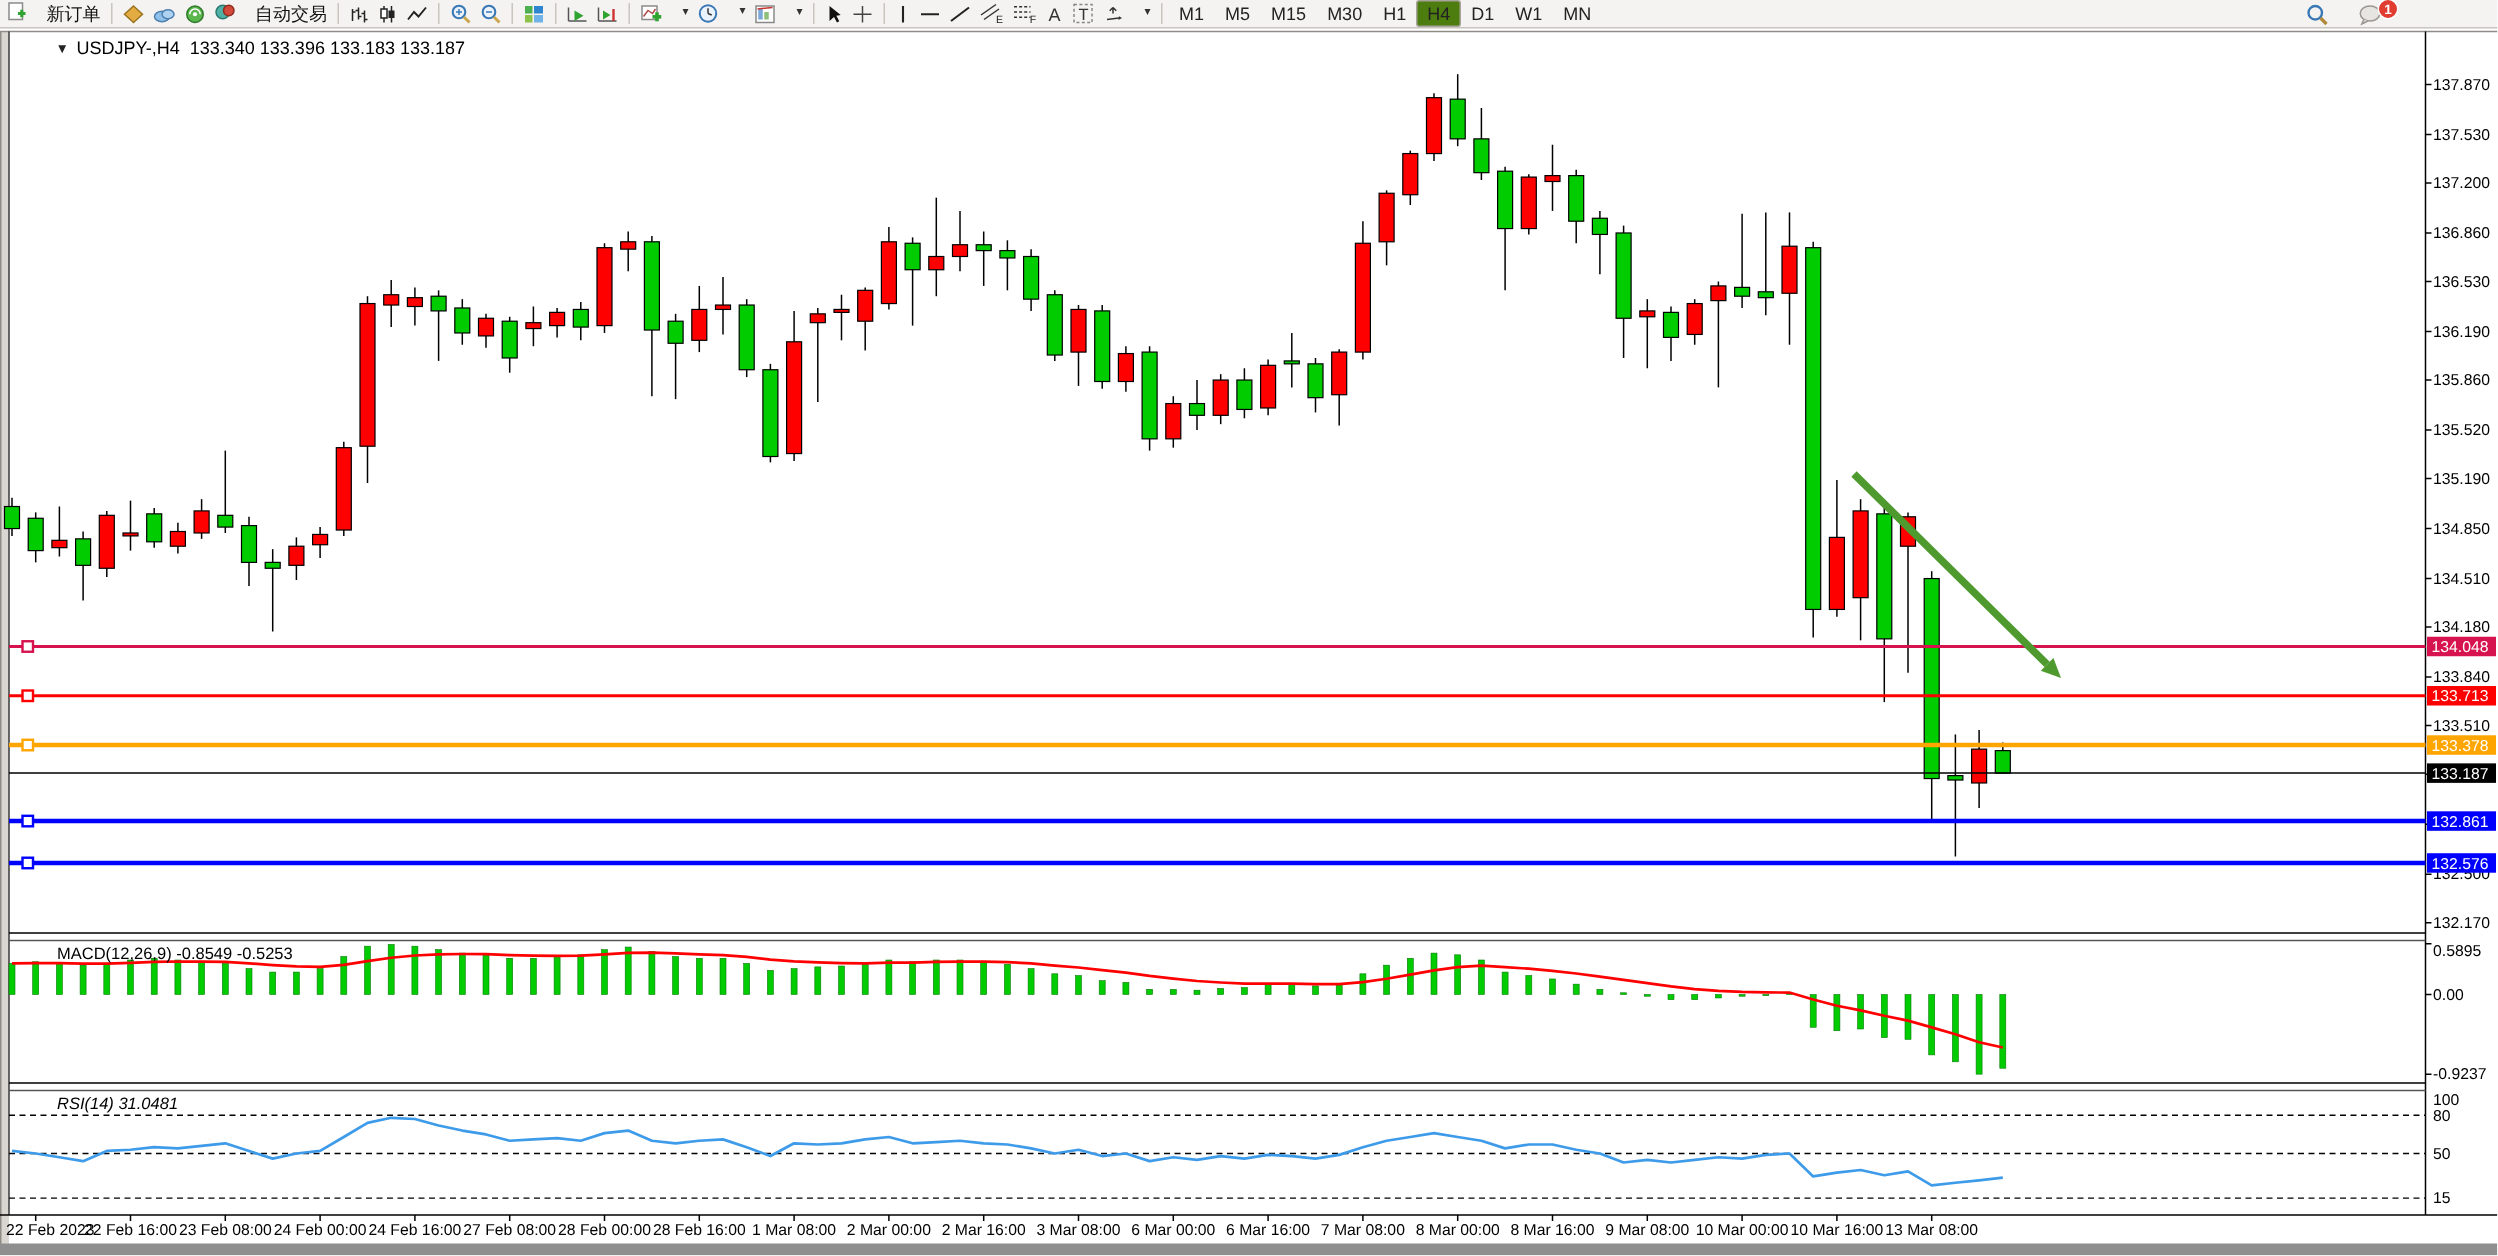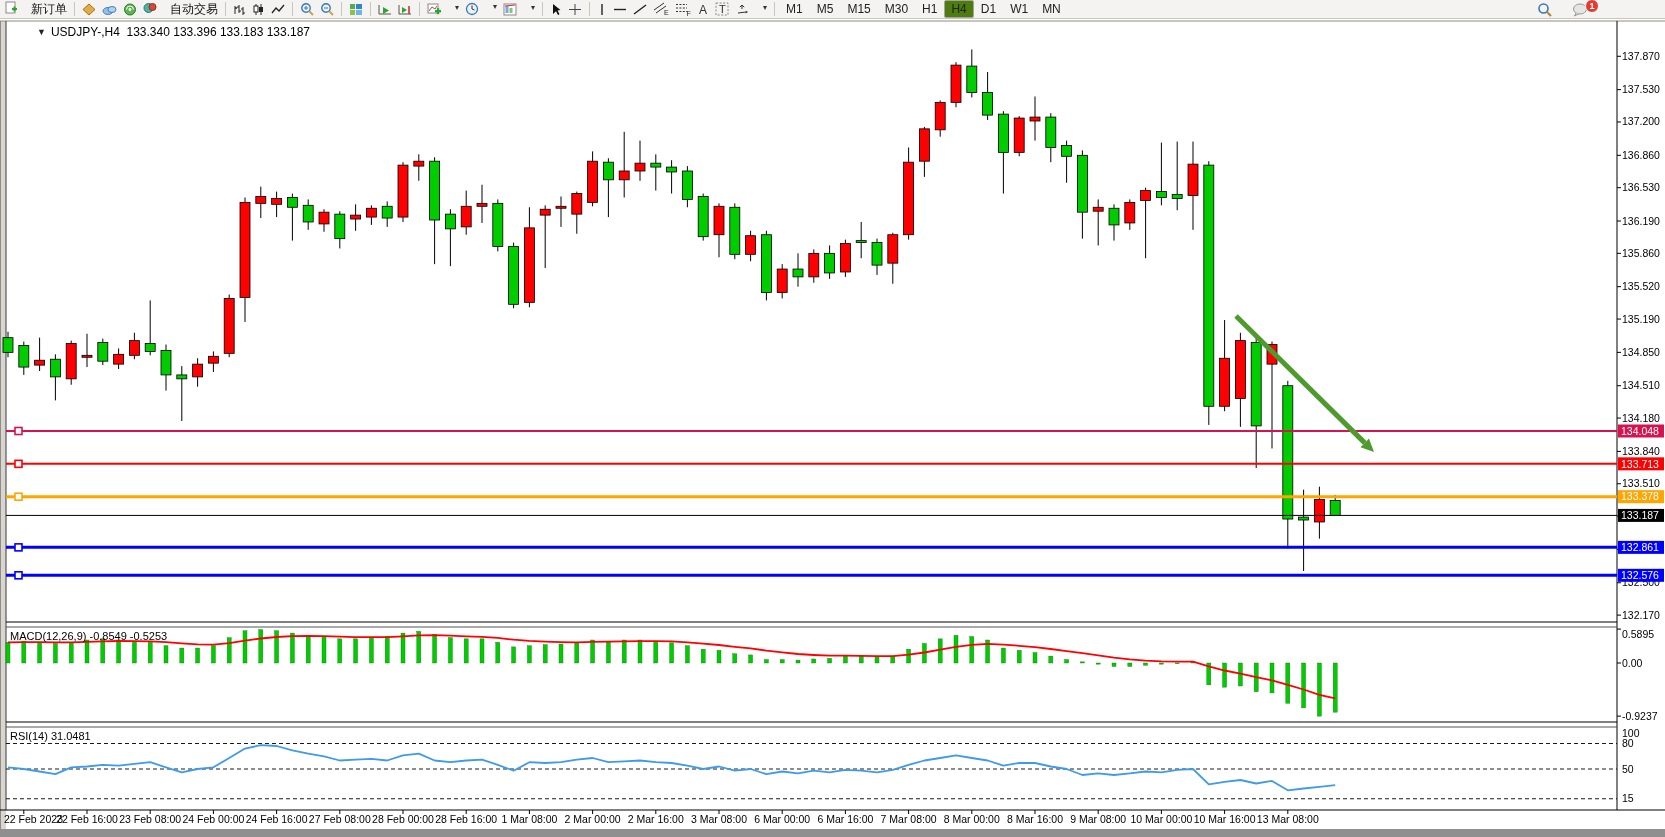--- a/index.html
+++ b/index.html
@@ -15,21 +15,21 @@
   .tb-caret{font-size:8px;color:#333;margin-left:1px;}
   .tf-btn{display:inline-block;padding:1px 6px;font-size:12px;color:#222;border:1px solid transparent;}
   .tf-btn.active{background:#4d7c0f;border:1px solid #a8a49c;border-radius:2px;}
   .tb-right{position:absolute;right:74px;top:1px;display:flex;align-items:center;gap:14px;}
   .chat-wrap{position:relative;display:inline-block;}
   .chat-badge{position:absolute;right:-8px;top:-3px;background:#e03c31;color:#fff;border-radius:50%;
     width:12px;height:12px;font-size:9px;line-height:12px;text-align:center;font-weight:bold;border:1px solid #fff;}
   
   .chart-title{position:absolute;left:10px;top:25px;font-size:12px;color:#000;z-index:4;margin-left:27px;}
   .chart-title .tri{font-size:9px;vertical-align:1px;margin-right:5px;color:#222;}
-  .pane-label{position:absolute;font-size:11px;color:#000;z-index:4;}
+  .pane-label{position:absolute;font-size:11px;color:#000;z-index:4;margin-left:28px;}
   svg text{font-family:"Liberation Sans","DejaVu Sans",sans-serif;}
 </style>
 </head>
 <body>
 <div id="app">
 
 <div class="toolbar">
   <span class="tb-btn">
     <span>
           <svg width="13" height="13">
@@ -683,15 +683,15 @@
         <text x="1224.6000000000001" y="823" font-size="10.5" fill="#000" text-anchor="middle">10 Mar 16:00</text>
         <line x1="1287.8" y1="810" x2="1287.8" y2="814" stroke="#000"></line>
         <text x="1287.8" y="823" font-size="10.5" fill="#000" text-anchor="middle">13 Mar 08:00</text>
       </g>
     </svg>
 
 <div class="chart-title">
   <span class="tri">▼</span><span>USDJPY-,H4</span>&nbsp;&nbsp;<span>133.340 133.396 133.183 133.187</span>
 </div>
 <div class="pane-label" style="left:10px;top:630px;">MACD(12,26,9) -0.8549 -0.5253</div>
-<div class="pane-label" style="left:10px;top:730px;">RSI(14) 31.0481</div>
+<div class="pane-label" style="left:10px;top:730px;font-style:italic;">RSI(14) 31.0481</div>
 
 </div>
 
 </body></html>

